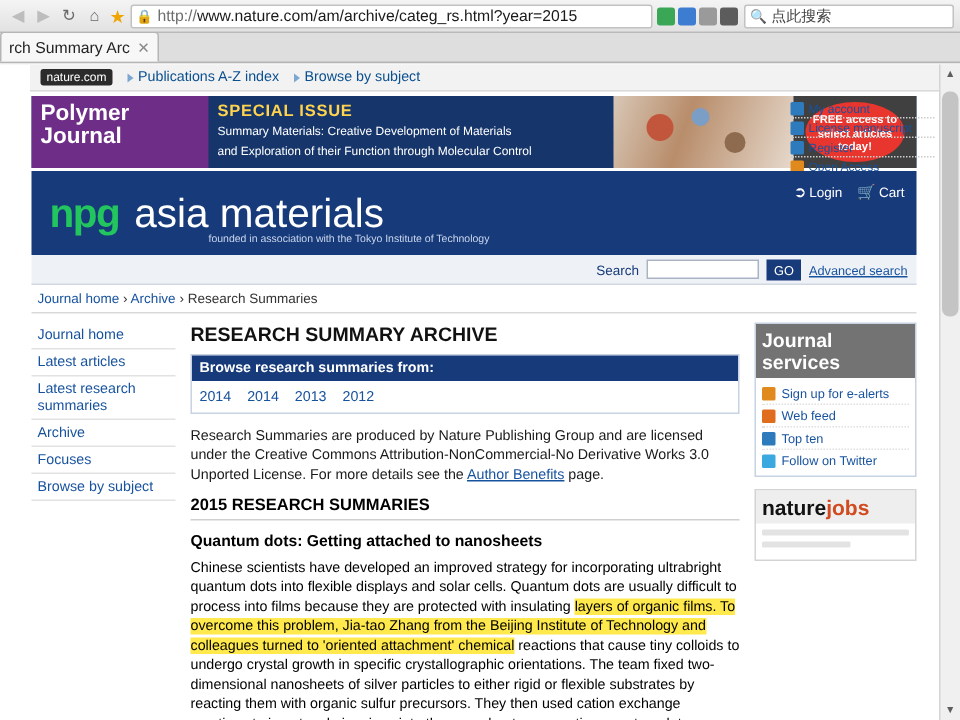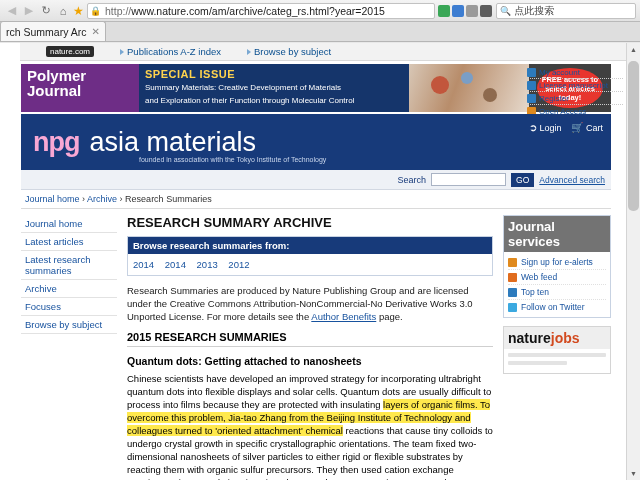--- a/index.html
+++ b/index.html
@@ -129,24 +129,24 @@
     position: relative;
   }
 
   
   .nature-topbar {
     height: 17px;
     background: #f2f2f2;
     border-bottom: 1px solid #d9d9d9;
     display: flex;
     align-items: center;
-    padding-left: 46px;
+    padding-left: 27px;
     font-size: 9.5px;
     color: #1a1a1a;
-    gap: 26px;
+    gap: 10px;
   }
   .nature-topbar .logo {
     background: #2b2b2b;
     color: #fff;
     font-size: 8px;
     padding: 1px 4px;
     border-radius: 2px;
   }
   .nature-topbar a { color: #0a4f8f; text-decoration: none; }
   .tb-item { display: flex; align-items: center; gap: 3px; }
@@ -209,21 +209,21 @@
     display: flex;
     align-items: center;
     position: relative;
     color: #fff;
   }
   .npg-logo {
     margin-left: 12px;
     font-size: 27px;
     font-weight: bold;
     letter-spacing: -1px;
-    color: #f9a8d4;
+    color: #22c55e;
     line-height: 28px;
   }
   .npg-title {
     font-size: 27px;
     margin-left: 10px;
     line-height: 28px;
   }
   .npg-sub {
     position: absolute;
     left: 118px;

